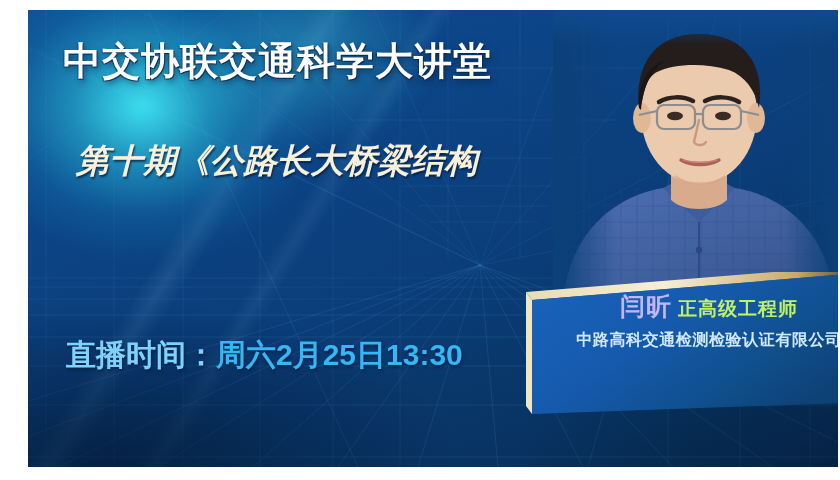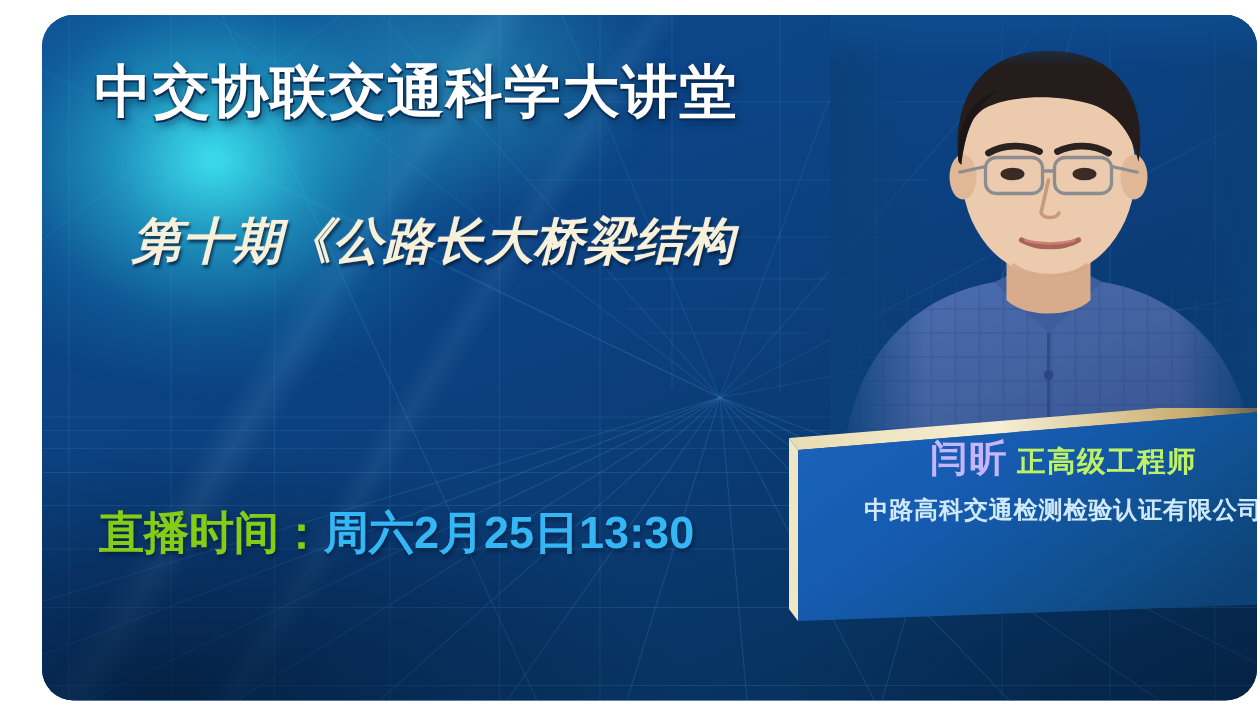--- a/index.html
+++ b/index.html
@@ -16,21 +16,20 @@
 
   
   #poster {
     position: absolute;
     left: 28px;
     top: 10px;
     width: 810px;
     height: 457px;
     overflow: hidden;
     background: #0b3f7a;
-    border-radius: 21px;
   }
 
   
   .bg-base {
     position: absolute;
     inset: 0;
     background:
       linear-gradient(160deg, #0e4c8f 0%, #0c4587 28%, #0b3d79 55%, #083463 80%, #06294f 100%);
   }
   
@@ -109,36 +108,35 @@
     width: 540px;
     font-size: 33px;
     font-style: italic;
     font-weight: 700;
     line-height: 1.42;
     color: #f7f0da;
     letter-spacing: 0.5px;
     text-shadow:
       1px 2px 2px rgba(4,26,55,0.75),
       0 0 1px rgba(255,255,255,0.4);
-    margin-left: 12px;
   }
   .subtitle .line1 { display: block; padding-left: 14px; }
   .subtitle .line2 { display: block; padding-left: 0px; }
 
   
   .livetime {
     position: absolute;
     left: 38px;
     top: 325px;
     font-size: 30px;
     font-weight: 700;
     white-space: nowrap;
     text-shadow: 1px 2px 3px rgba(3,22,48,0.6);
   }
-  .livetime .label { color: #84cc16; }
+  .livetime .label { color: #7dd3fc; }
   .livetime .value { color: #35b6f5; }
 
   
   .photo-wrap {
     position: absolute;
     left: 525px;
     top: 0px;
     width: 290px;
     height: 292px;
     overflow: hidden;

